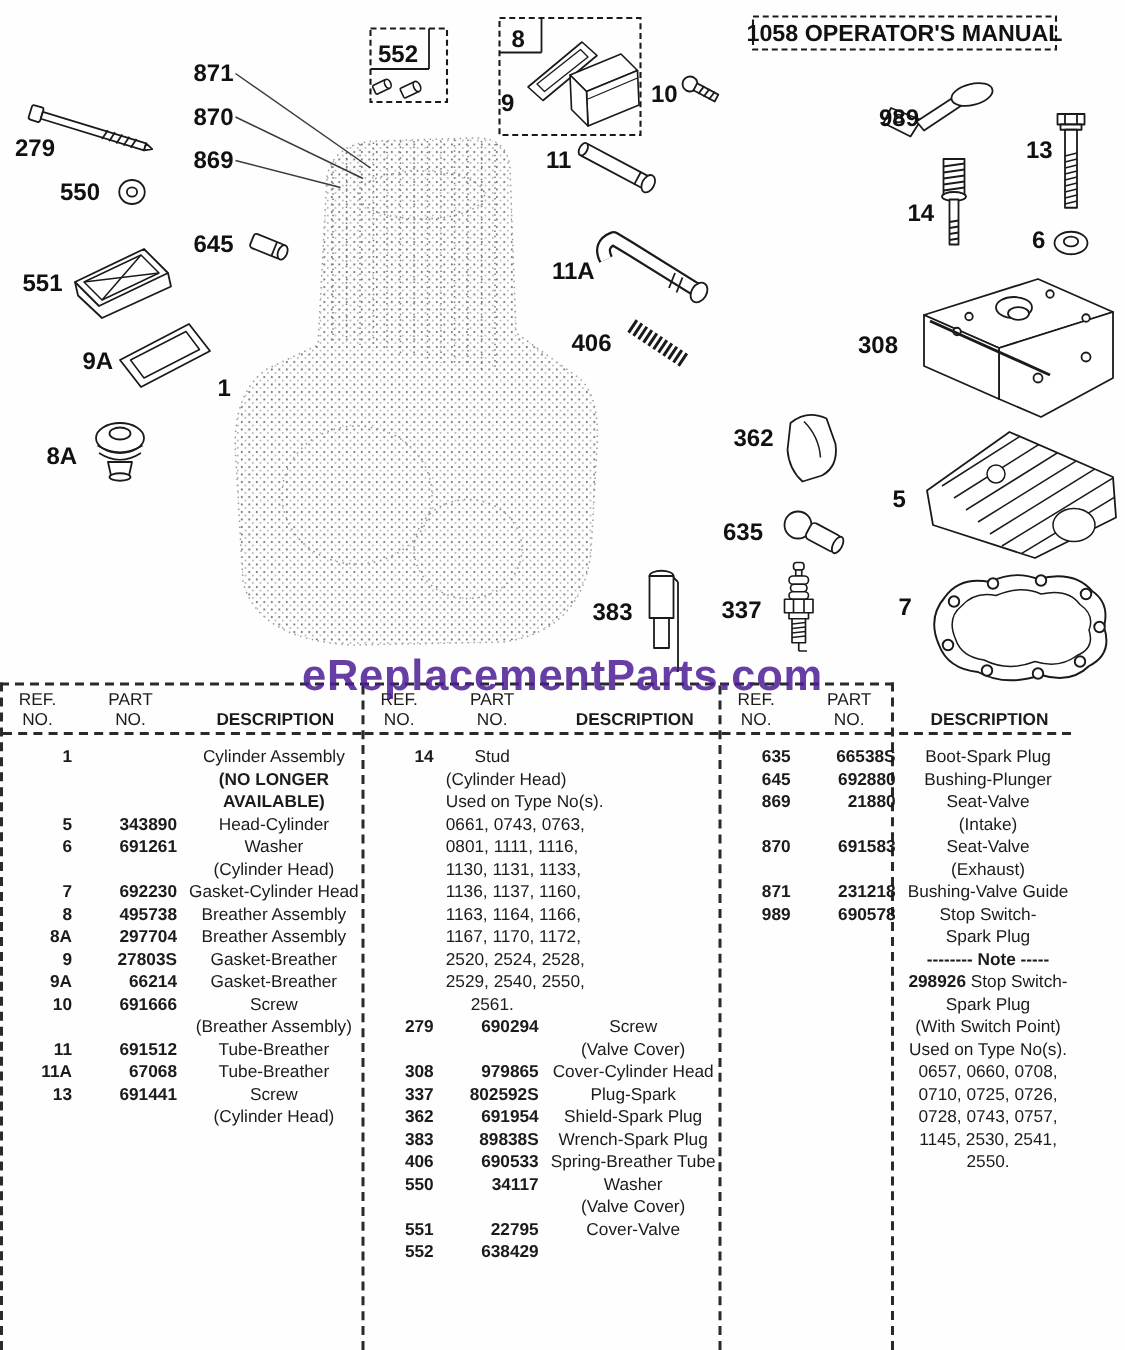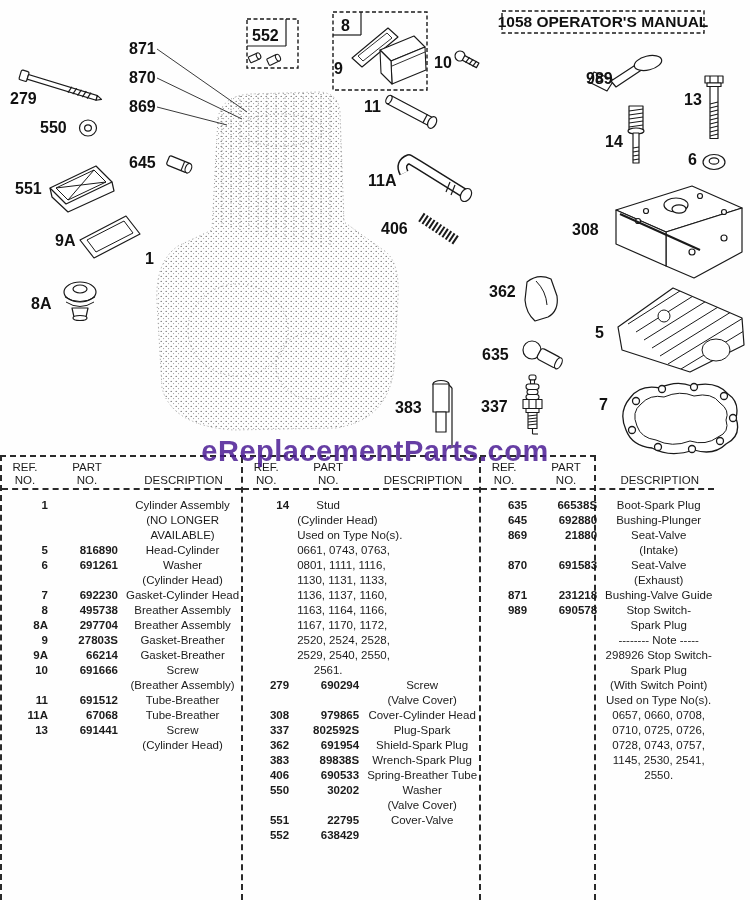--- a/index.html
+++ b/index.html
@@ -10,26 +10,26 @@
              font-size:29px;font-weight:bold;color:#4c1d95;opacity:.85;letter-spacing:.5px;
              white-space:nowrap;z-index:6;pointer-events:none;}
   .parts-table{position:absolute;left:0;top:455px;width:596px;height:445px;box-sizing:border-box;
                display:flex;border-top:2px dashed #2a2a2a;border-left:2px dashed #2a2a2a;
                border-right:2px dashed #2a2a2a;background:transparent;}
   .pcol{flex:1 1 0;box-sizing:border-box;position:relative;}
   .pcol:not(:last-child){border-right:2px dashed #2a2a2a;}
   .phead{display:grid;grid-template-columns:46px 62px 1fr;column-gap:8px;height:33px;
          box-sizing:border-box;border-bottom:2px dashed #2a2a2a;padding-top:4px;
          font-size:11.5px;line-height:12.5px;text-align:center;}
-  .h-desc{display:flex;align-items:flex-end;justify-content:center;padding-bottom:2px;}
+  .h-desc{display:flex;align-items:flex-end;justify-content:center;padding-bottom:2px;font-weight:bold;}
   .rows{padding:8px 2px 0 0;font-size:11.5px;line-height:15px;}
   .prow{display:grid;grid-template-columns:46px 62px 1fr;column-gap:8px;}
   .ref,.part{text-align:right;font-weight:bold;white-space:nowrap;}
   .desc{white-space:nowrap;text-align:center;}
-  .b{font-weight:normal;}
+  .b{font-weight:bold;}
   svg text.callout{font-weight:bold;font-size:16px;fill:#111;
                    font-family:"Liberation Sans",sans-serif;}
   svg .manual-text{font-weight:bold;font-size:15.5px;fill:#111;
                    font-family:"Liberation Sans",sans-serif;}
 </style>
 </head>
 <body>
 
 <div class="page">
 
@@ -379,21 +379,21 @@
             <div class="ref">1</div>
             <div class="part"></div>
             <div class="desc">
               <div class="dline"><span>Cylinder Assembly</span></div>
               <div class="dline"><span class="b">(NO LONGER</span></div>
               <div class="dline"><span class="b">AVAILABLE)</span></div>
             </div>
           </div>
           <div class="prow">
             <div class="ref">5</div>
-            <div class="part">816890</div>
+            <div class="part">343890</div>
             <div class="desc">
               <div class="dline"><span>Head-Cylinder</span></div>
             </div>
           </div>
           <div class="prow">
             <div class="ref">6</div>
             <div class="part">691261</div>
             <div class="desc">
               <div class="dline"><span>Washer</span></div>
               <div class="dline"><span>(Cylinder Head)</span></div>
@@ -534,21 +534,21 @@
           </div>
           <div class="prow">
             <div class="ref">406</div>
             <div class="part">690533</div>
             <div class="desc">
               <div class="dline"><span>Spring-Breather Tube</span></div>
             </div>
           </div>
           <div class="prow">
             <div class="ref">550</div>
-            <div class="part">30202</div>
+            <div class="part">34117</div>
             <div class="desc">
               <div class="dline"><span>Washer</span></div>
               <div class="dline"><span>(Valve Cover)</span></div>
             </div>
           </div>
           <div class="prow">
             <div class="ref">551</div>
             <div class="part">22795</div>
             <div class="desc">
               <div class="dline"><span>Cover-Valve</span></div>

